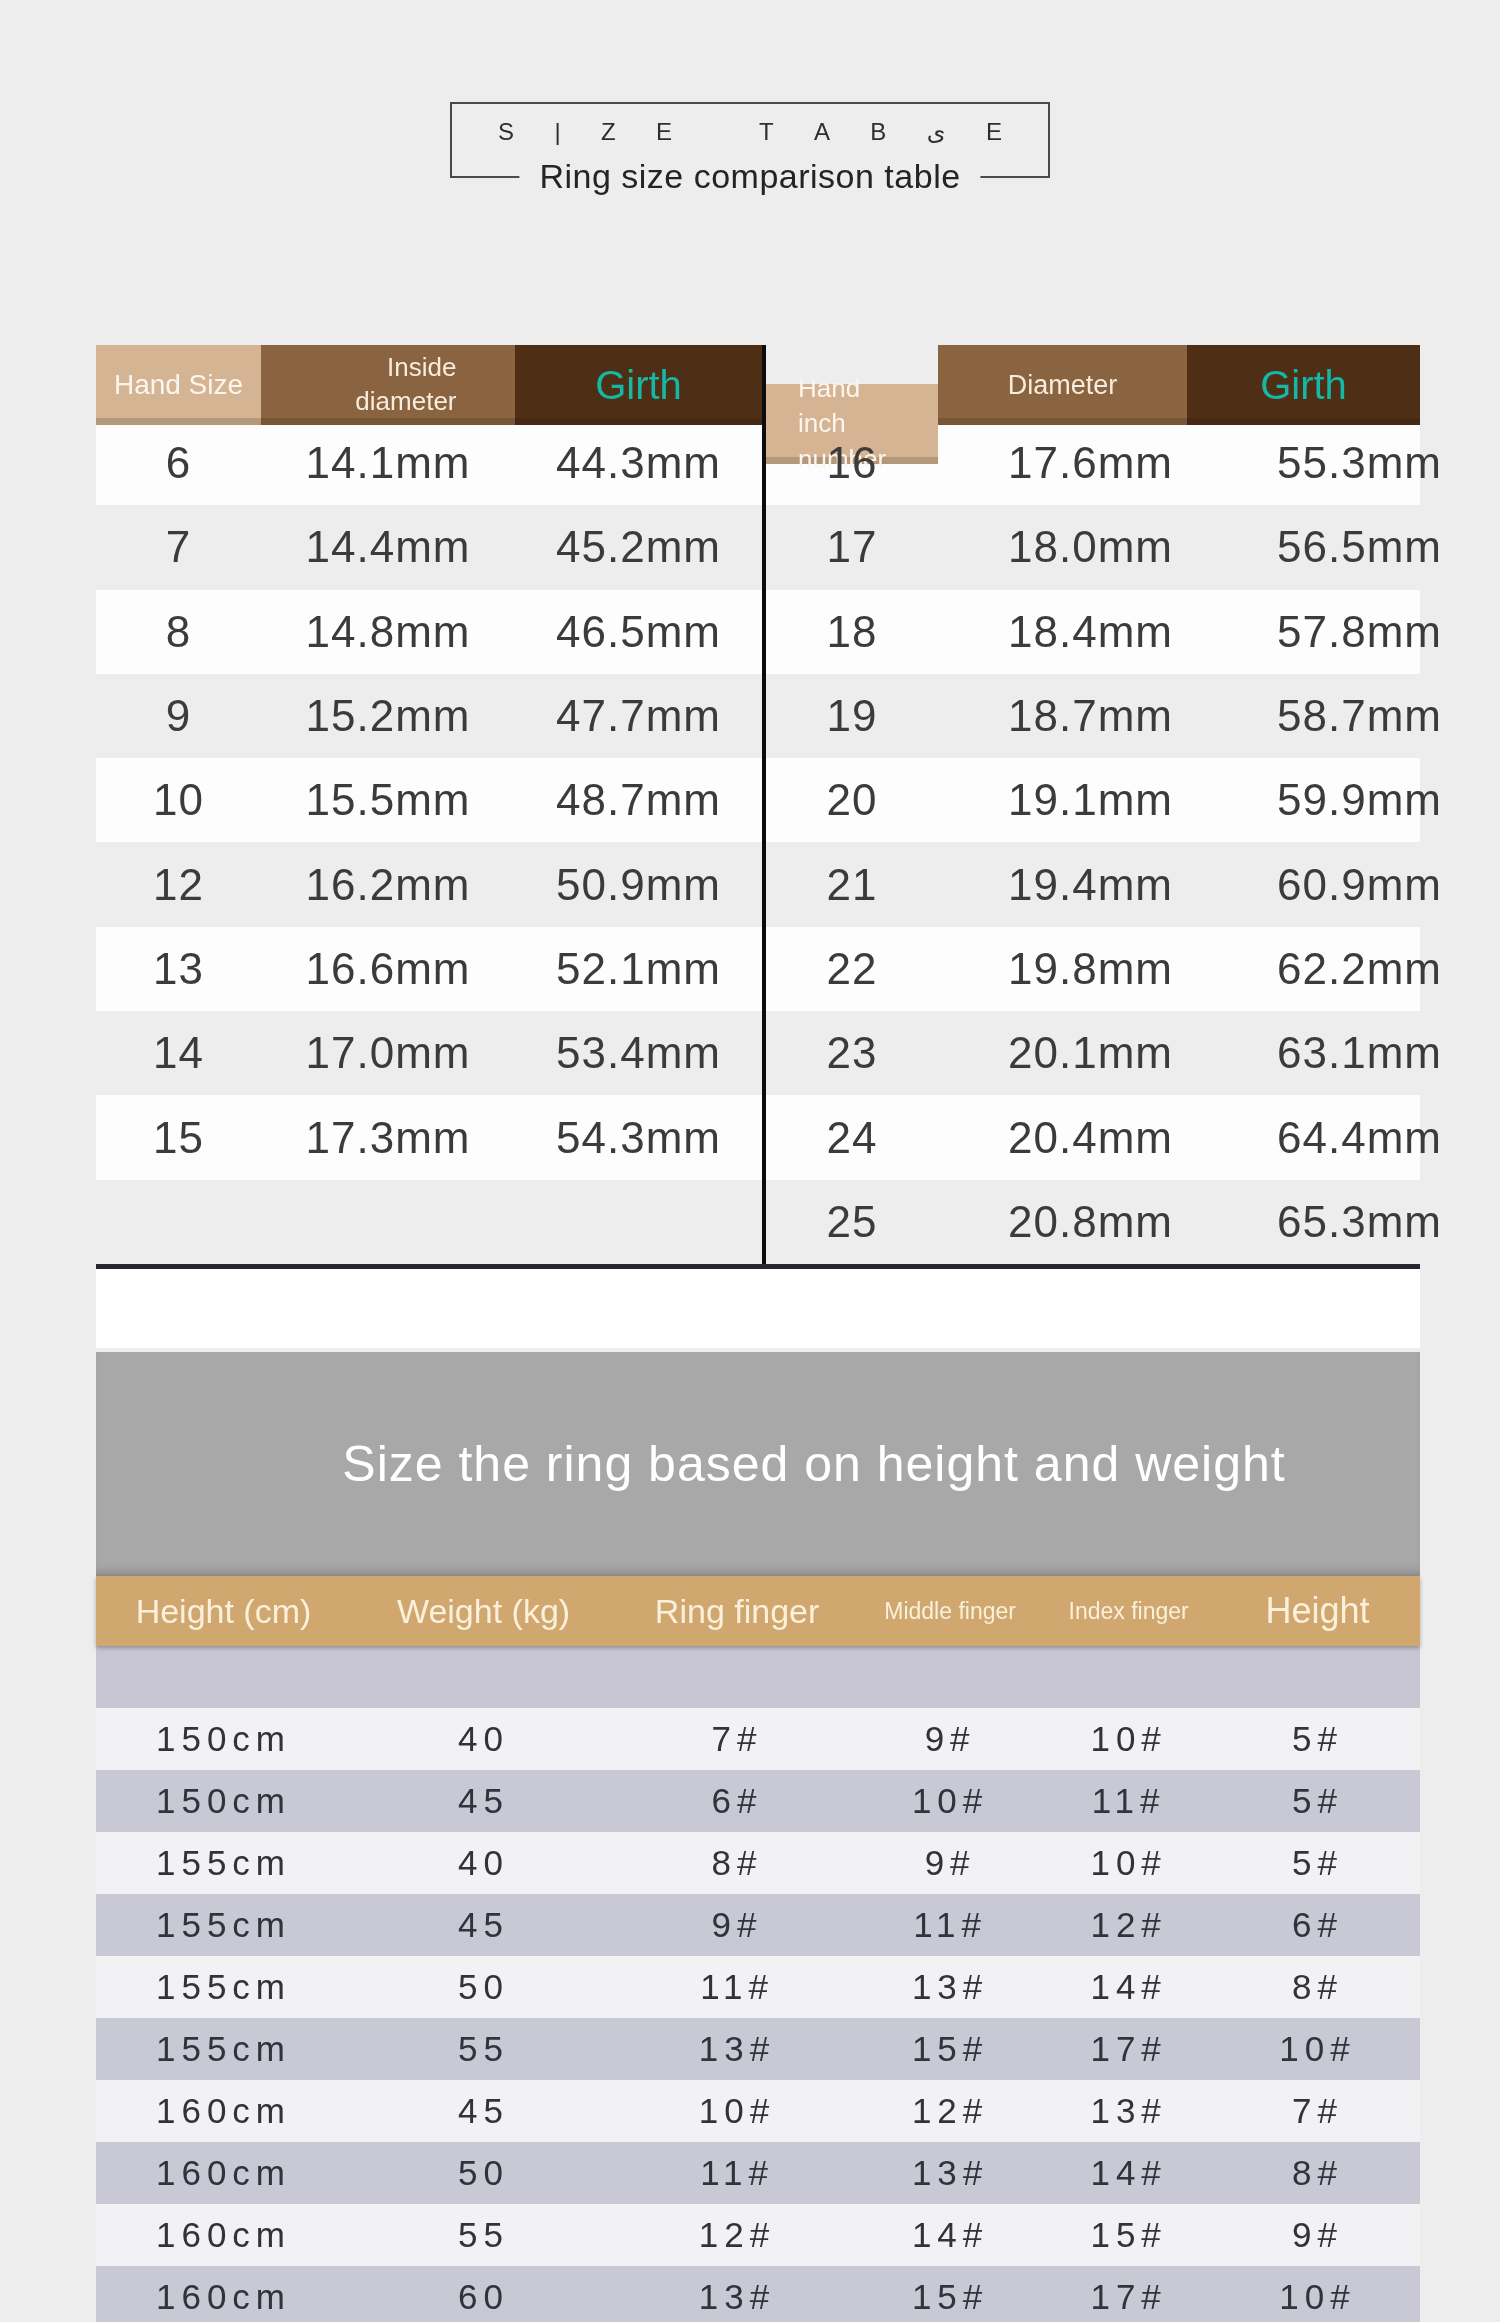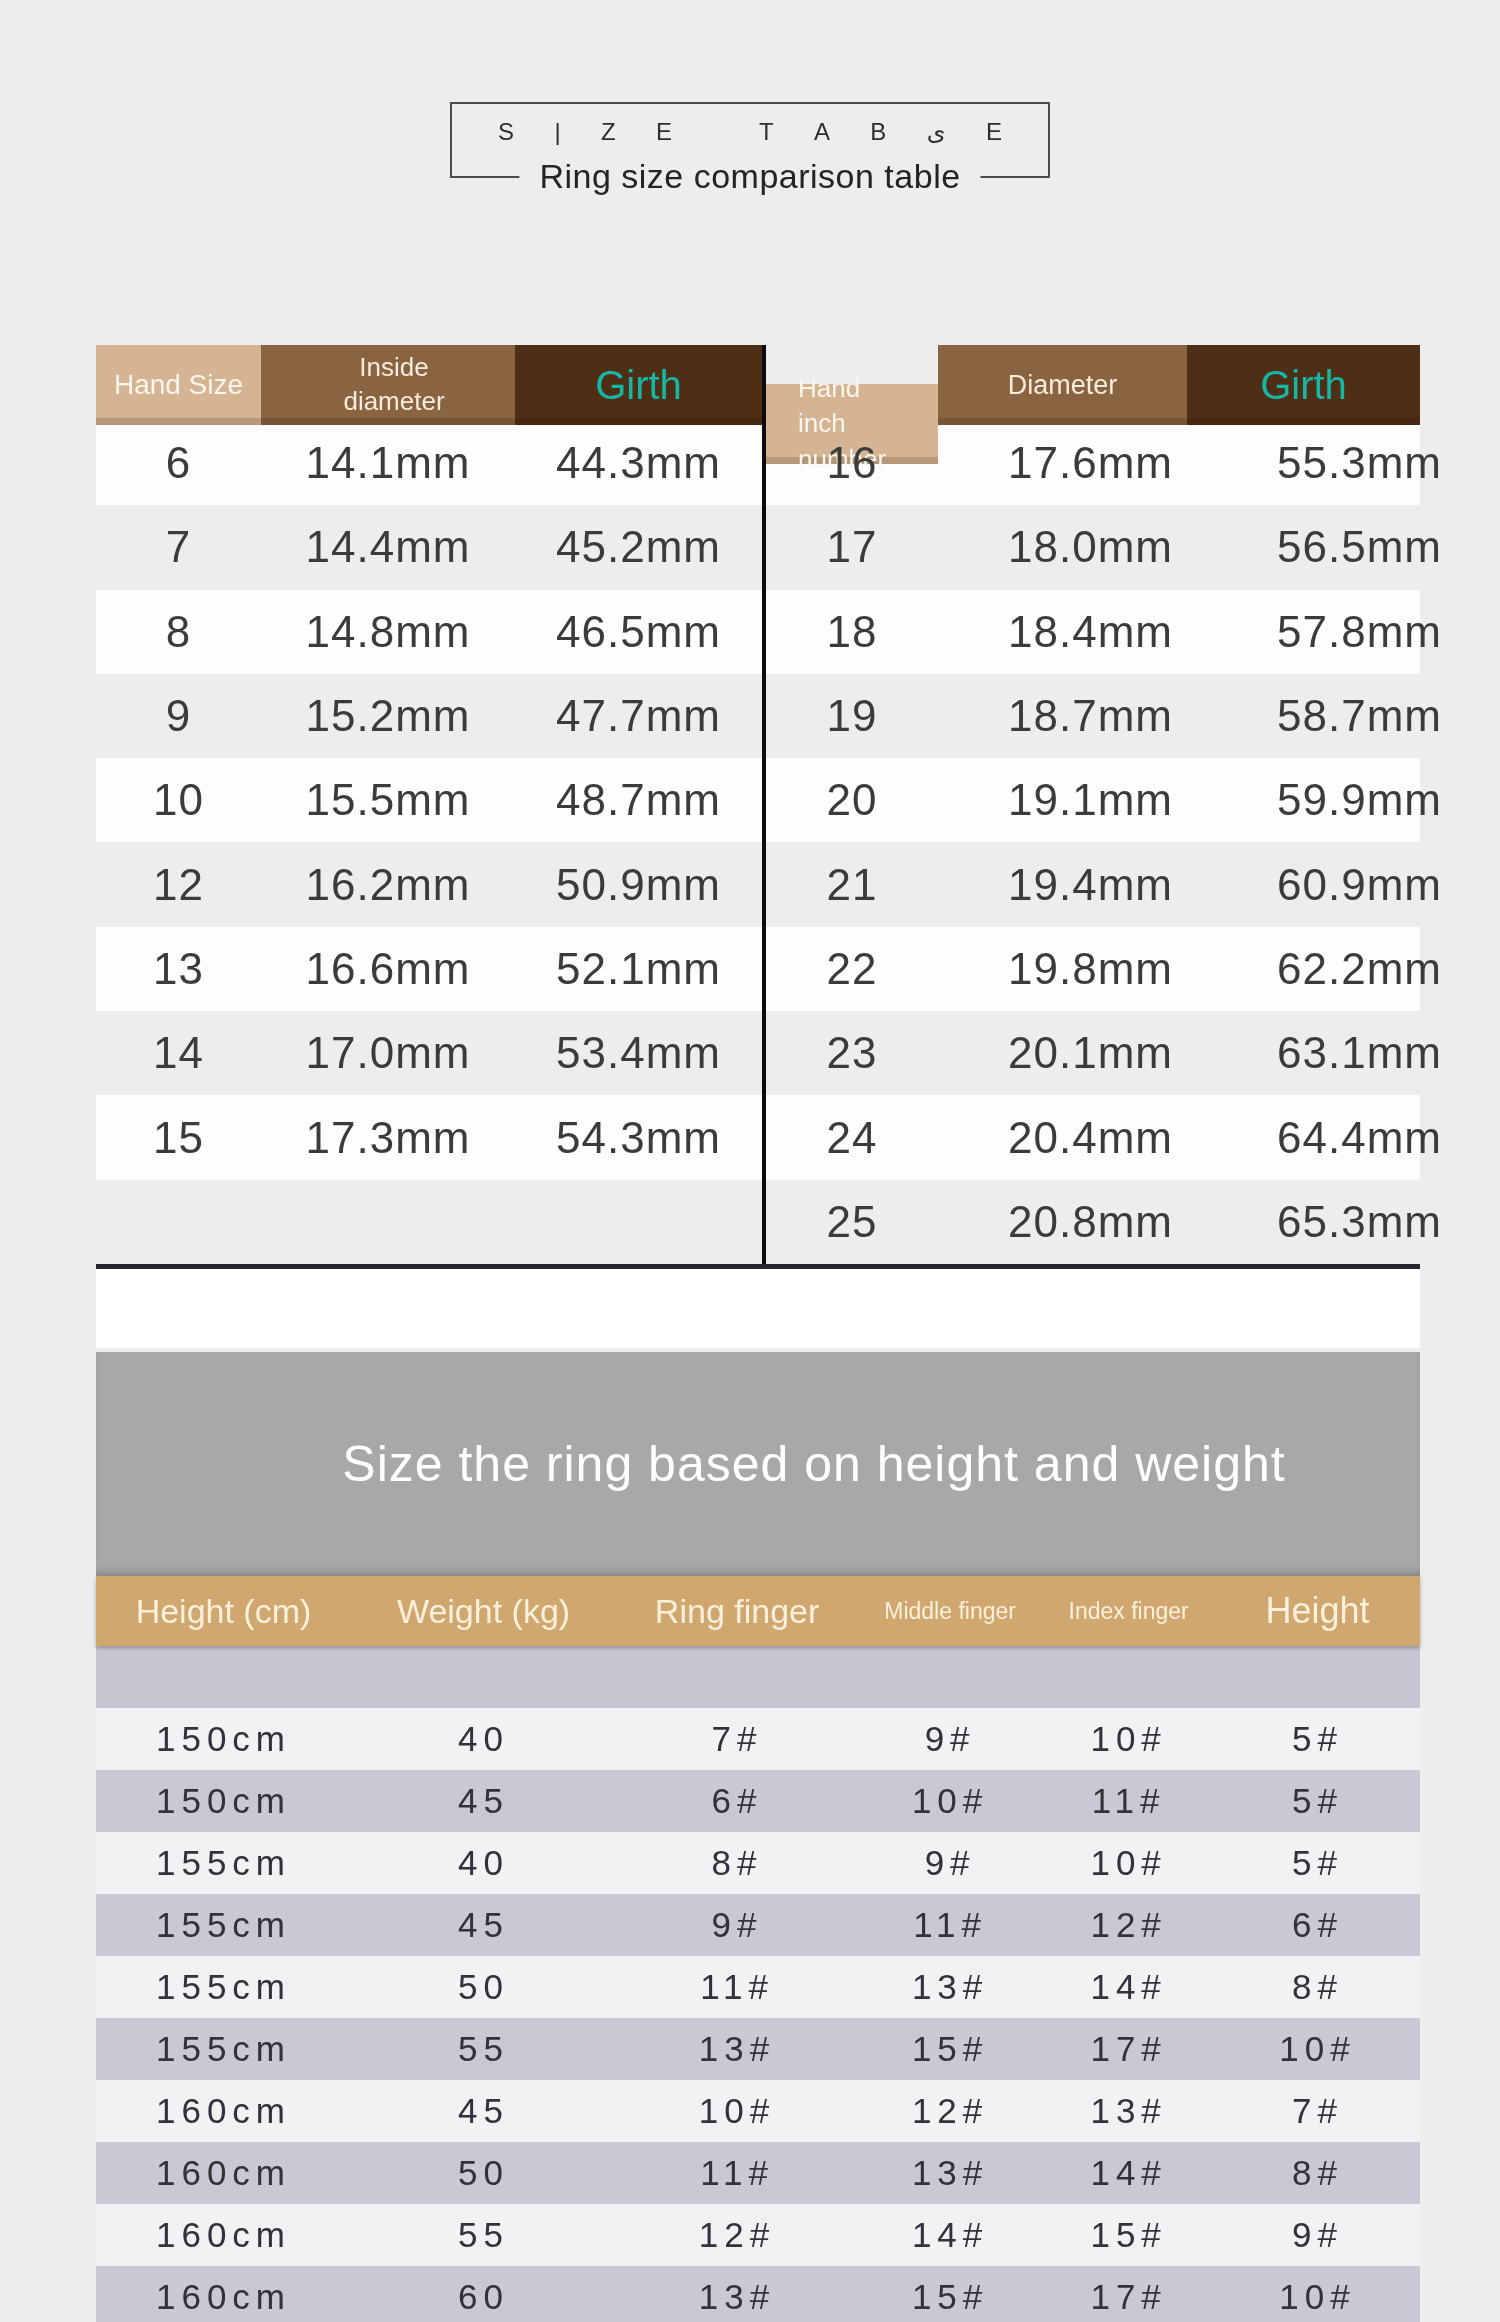--- a/index.html
+++ b/index.html
@@ -47,21 +47,21 @@
   .hcell {
     display:flex; flex-direction:column; justify-content:center; align-items:center;
     height:80px; text-align:center;
     box-shadow:inset 0 -7px 0 rgba(40,20,5,.18);
   }
   .hc-tan   { background:var(--tan,#d5b494);  color:#fbf6ed; }
   .hc-brown { background:var(--brown,#8a6340); color:#f7ecdd; }
   .hc-dark  { background:var(--dark-brown,#4f2e16); color:#14b8a6; }
   .hc1 { font-size:28px; }
   .hc2 { font-size:26px; }
-  .hc2 .wrapbox { display:inline-block; width:125px; text-align:center; line-height:1.3;margin-left:12px; }
+  .hc2 .wrapbox { display:inline-block; width:125px; text-align:right; line-height:1.3;margin-left:12px; }
   .hc3 { font-size:40px; }
   .hc4 { font-size:26px;margin-top:39px; }
   .hc4 .wrapbox { display:inline-block; width:108px; text-align:left; line-height:1.35; }
   .hc5 { font-size:27px; }
   .t1-body .row {
     display:grid; height:84.3px;
     align-items:center; text-align:center;
     font-size:44px; color:#3b3b3b; letter-spacing:1px;
   }
   .t1-left  .t1-body .row { grid-template-columns:165px 254px 247px; }

